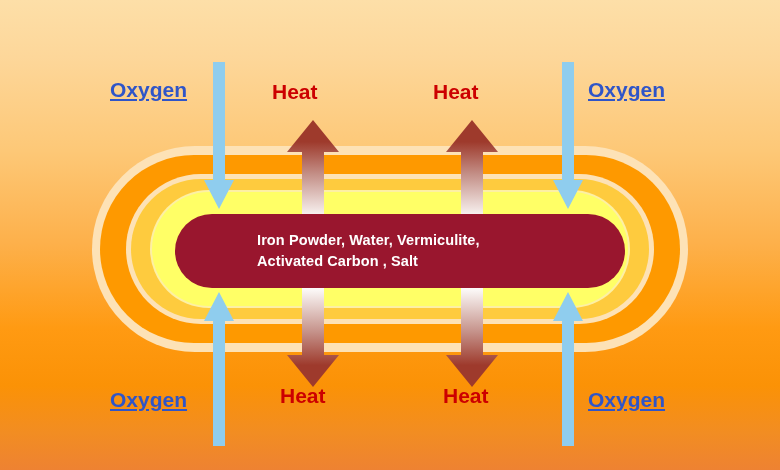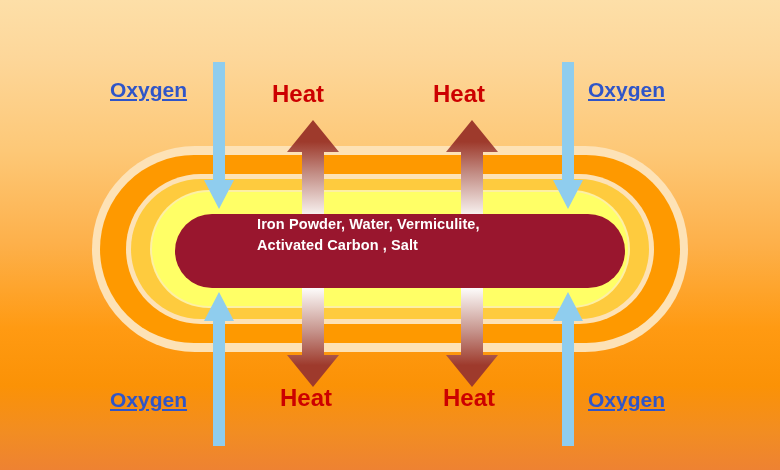--- a/index.html
+++ b/index.html
@@ -69,20 +69,21 @@
   
   .capsule {
     position: absolute;
     left: 175px;
     top: 214px;
     width: 450px;
     height: 74px;
     background: #99162e;
     border-radius: 9999px;
     display: flex;
+    align-items: center;
     justify-content: flex-start;
     z-index: 6;
   }
   .capsule-text {
     color: #ffffff;
     font-size: 14.5px;
     font-weight: bold;
     line-height: 1.45;
     padding-left: 82px;
     letter-spacing: 0.1px;
@@ -103,21 +104,21 @@
     white-space: nowrap;
     z-index: 7;
   }
   .label-oxygen {
     color: #2f55c8;
     font-size: 21px;
     text-decoration: underline;
   }
   .label-heat {
     color: #cc0000;
-    font-size: 24px;
+    font-size: 21px;
   }
 </style>
 </head>
 <body>
 
 <div id="stage">
 
   <div class="ring ring-l1"></div>
   <div class="ring ring-l2"></div>
   <div class="ring ring-l3"></div>

